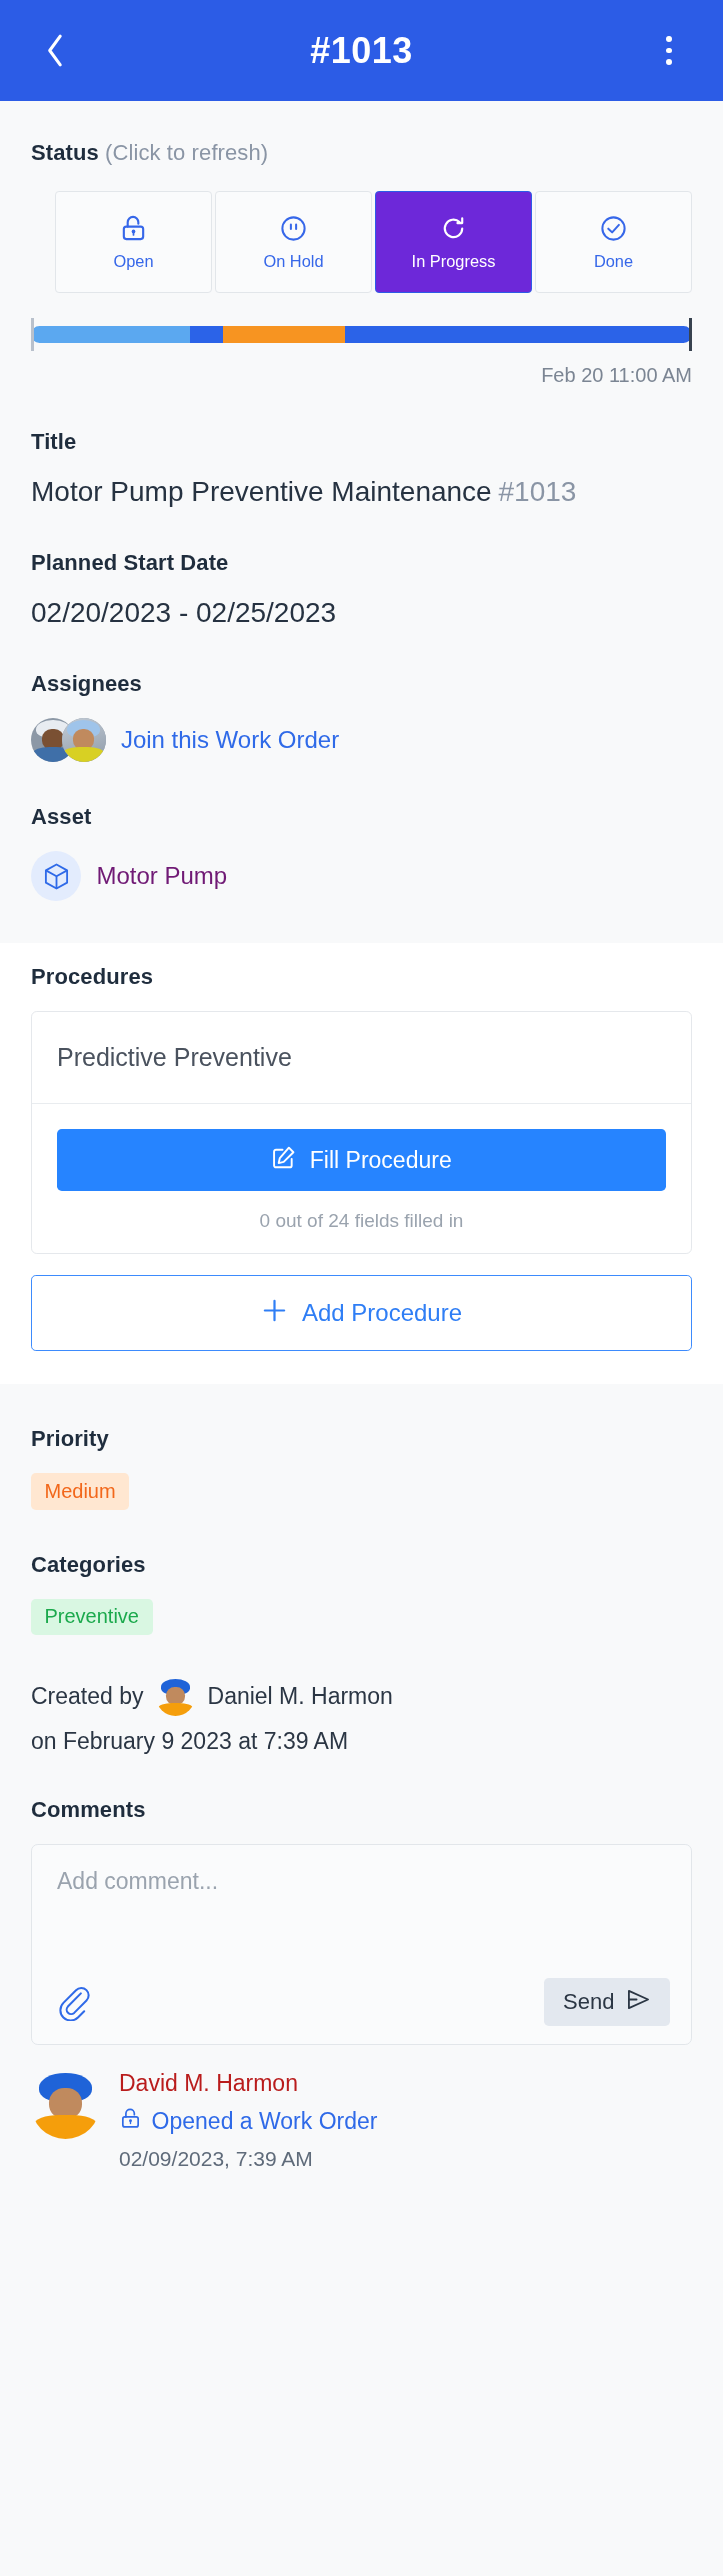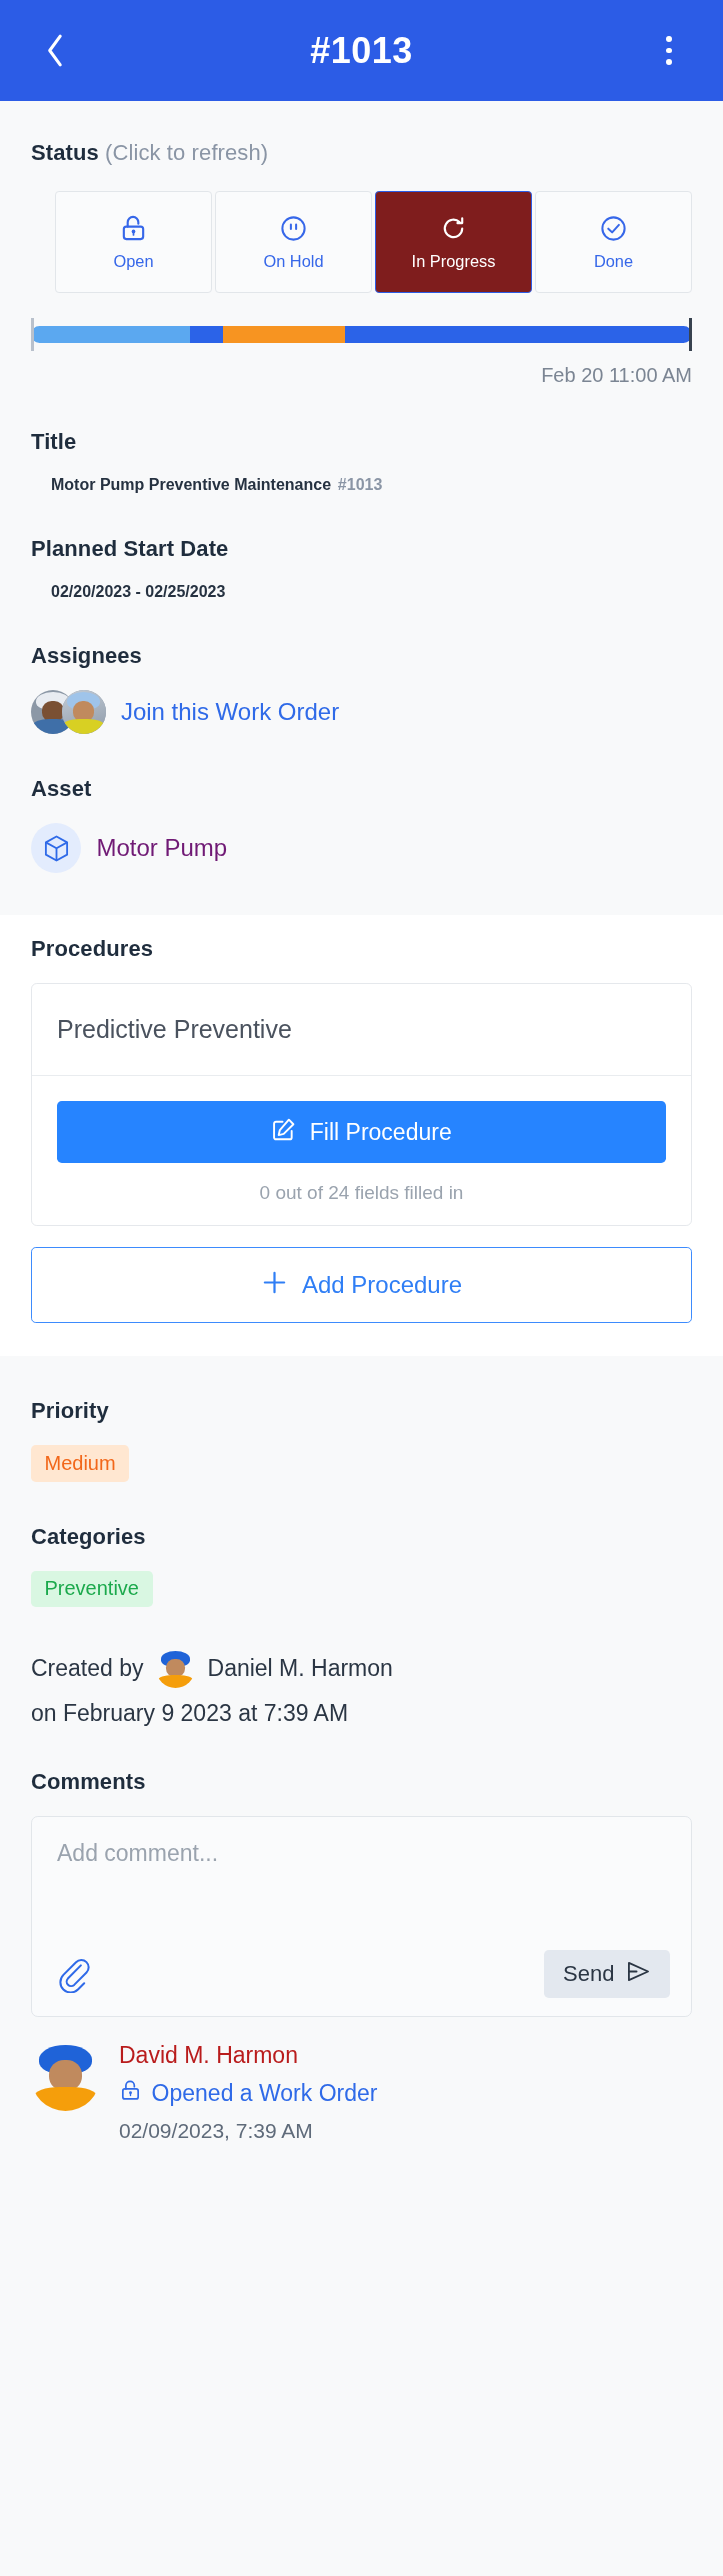--- a/index.html
+++ b/index.html
@@ -59,24 +59,23 @@
     font-size: 22px;
     font-weight: bold;
     color: #1f2d3d;
     letter-spacing: 0.1px;
   }
   .label .muted {
     font-weight: normal;
     color: #8a95a5;
   }
   .value {
-    font-size: 16px;
+    font-size: 28px;
     color: #263241;
-    font-weight: bold;
-    margin-left: 20px;
+    font-weight: normal;
   }
   .value .idnum { color: #8a95a5; margin-left: 6.8px; }
 
   
   .status-head { padding-top: 39px; }
   .status-row {
     display: flex;
     gap: 3px;
     margin-top: 25px;
     margin-left: 24px;
@@ -93,21 +92,21 @@
     justify-content: center;
     gap: 7.7px;
     cursor: pointer;
   }
   .status-btn .sicon { color: #3667e9; height: 31px; display:flex; align-items:center; }
   .status-btn .slabel {
     font-size: 16.4px;
     color: #3667e9;
   }
   .status-btn.active {
-    background: #7f1d1d;
+    background: #6d28d9;
     border-color: #2c5ce6;
   }
   .status-btn.active .sicon, .status-btn.active .slabel { color: #ffffff; }
 
   
   .progress-wrap { margin-top: 25px; position: relative; height: 33px; }
   .progress-rail {
     position: absolute;
     left: 0; right: 0; top: 7.7px;
     height: 17.4px;

